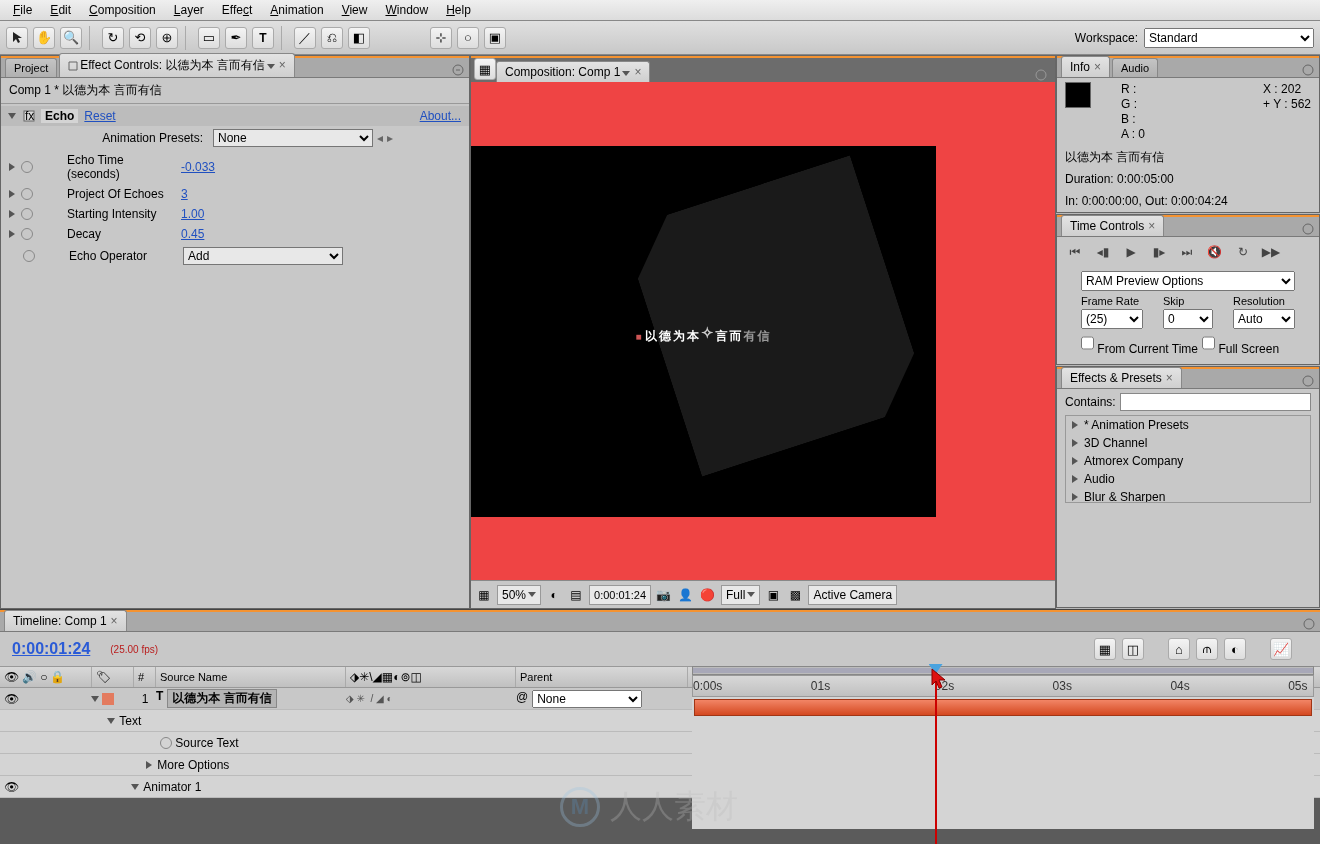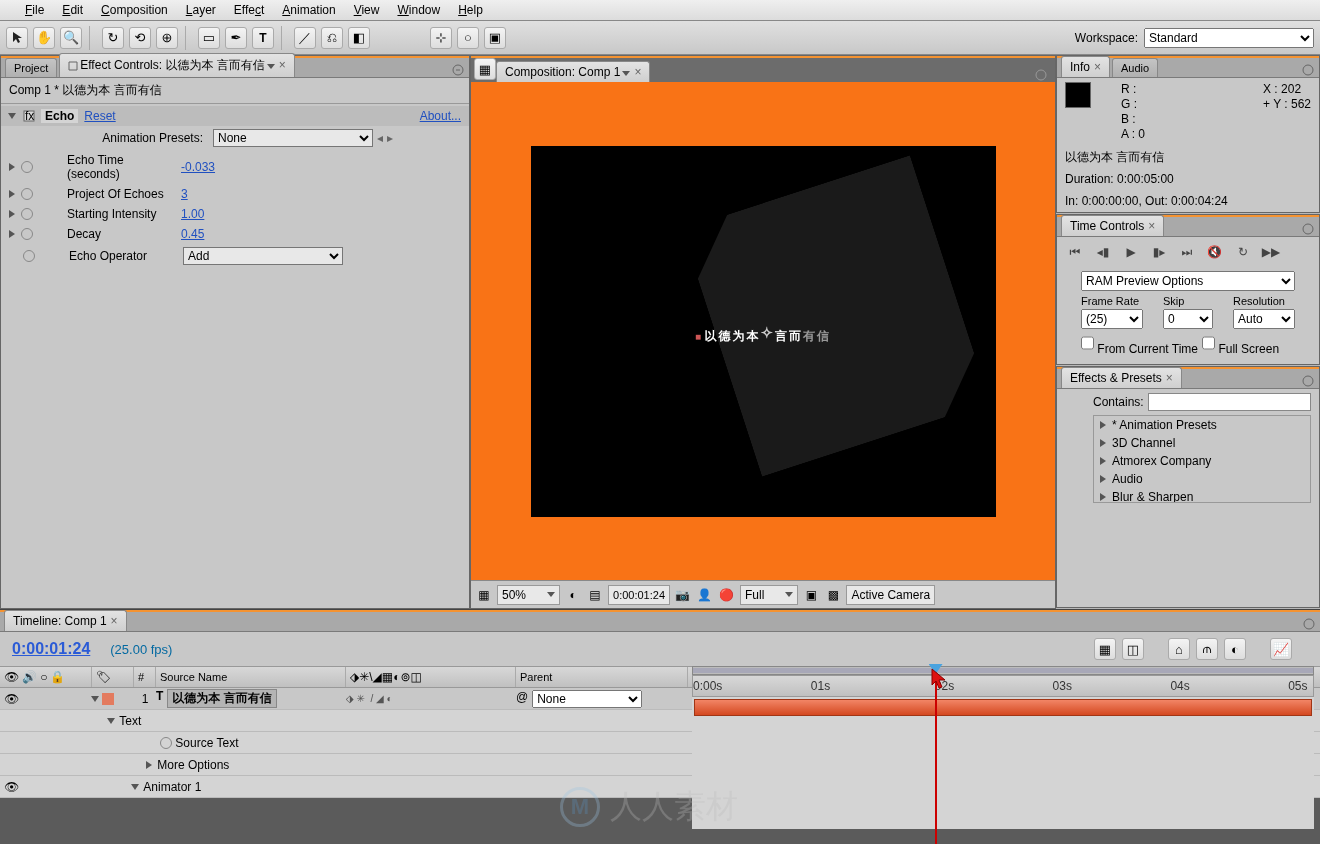--- a/index.html
+++ b/index.html
@@ -1,17 +1,17 @@
 <!DOCTYPE html>
 <html><head>
 <meta charset="utf-8">
 <style>
 * { margin:0; padding:0; box-sizing:border-box; font-family:Tahoma,Arial,sans-serif; font-size:12px; }
 body { background:#5b5b5b; width:1320px; height:844px; overflow:hidden; position:relative; }
-.menubar { background:linear-gradient(#efefef,#dcdcdc); height:21px; display:flex; align-items:center; padding:0 16px; border-bottom:1px solid #888; }
+.menubar { background:linear-gradient(#efefef,#dcdcdc); height:21px; display:flex; align-items:center; padding:0 4px; border-bottom:1px solid #888; }
 .menubar span { padding:2px 9px; cursor:default; }
 .menubar span u { text-decoration:underline; }
 .toolbar { background:linear-gradient(#e0e0e0,#c8c8c8); height:34px; display:flex; align-items:center; padding:0 6px; gap:5px; border-bottom:1px solid #888; }
 .tbtn { width:22px; height:22px; background:linear-gradient(#f4f4f4,#ddd); border:1px solid #aaa; border-radius:3px; display:flex; align-items:center; justify-content:center; font-size:13px; cursor:pointer; }
 .toolbar .sep { width:6px; height:24px; border-left:1px solid #aaa; margin:0 2px; }
 .workspace { margin-left:auto; display:flex; align-items:center; gap:6px; }
 .workspace select { width:170px; height:20px; }
 .main { display:flex; height:554px; }
 .left { width:470px; display:flex; flex-direction:column; background:#b8b8b8; border:1px solid #666; }
 .center { flex:1; background:#6c6c6c; border:1px solid #666; display:flex; flex-direction:column; }
@@ -31,50 +31,50 @@
 .fx-header .about { margin-left:auto; }
 .fx-row { display:flex; align-items:center; padding:3px 8px; gap:4px; }
 .fx-row .label { width:140px; padding-left:30px; display:flex; align-items:center; gap:4px;}
 .fx-row .ani-label { width:200px; text-align:right; padding-right:6px;}
 .fx-row .val { color:#2050c0; text-decoration:underline; cursor:text; }
 .fx-row select { width:160px; height:18px; background:#e8e8e8;}
 .tri { display:inline-block; width:0;height:0; border-top:4px solid transparent; border-bottom:4px solid transparent; border-left:6px solid #555; margin-right:2px;}
 .tri.open { transform:rotate(90deg); }
 .stopwatch { width:12px; height:12px; border:1px solid #888; border-radius:50%; position:relative; }
 .center-top { display:flex; align-items:flex-end; background:#6c6c6c; height:26px; padding:0 3px; }
-.comp-canvas { flex:1; background:#f97316; display:flex; align-items:center; justify-content:center; position:relative; }
+.comp-canvas { flex:1; background:#ef4444; display:flex; align-items:center; position:relative; }
 .canvas-inner { width:465px; height:371px; background:#000; position:relative; display:flex; align-items:center; justify-content:center; }
 .canvas-text { color:#fff; font-size:26px; font-weight:bold; letter-spacing:2px; }
 .canvas-text .ghost { opacity:0.55; }
 .bg-shape { position:absolute; width:240px; height:260px; background:#1a1a1a; transform:rotate(-18deg); right:40px; top:40px; clip-path:polygon(20% 0,100% 0,100% 80%,80% 100%,0 100%,0 20%); }
 .comp-footer { height:28px; background:#c8c8c8; display:flex; align-items:center; padding:0 4px; gap:4px; border-top:1px solid #888;}
-.comp-footer .sel { background:#e8e8e8; border:1px solid #999; padding:1px 4px; height:20px; display:flex; align-items:center; gap:19px; font-size:11px;}
+.comp-footer .sel { background:#e8e8e8; border:1px solid #999; padding:1px 4px; height:20px; display:flex; align-items:center; gap:0; font-size:11px;}
 .comp-footer .ico { width:18px; height:18px; display:flex; align-items:center; justify-content:center; font-size:12px; cursor:pointer;}
 .right .pane { border:1px solid #666; background:#c8c8c8; margin-bottom:1px; }
 .info-body { padding:4px 8px; display:flex; gap:30px; line-height:15px; }
 .swatch { width:26px; height:26px; background:#000; border:1px solid #666; }
 .info-row { padding:3px 8px; line-height:16px; }
 .tc-buttons { display:flex; gap:8px; padding:6px 8px; }
 .tc-btn { width:20px; height:18px; display:flex; align-items:center; justify-content:center; font-size:12px; color:#444; cursor:pointer;}
 .tc-body { padding:4px 24px; }
 .tc-body select, .tc-body input { height:20px; }
 .tc-grid { display:flex; gap:20px; margin-top:4px; }
 .tc-grid > div { flex:1; }
 .tc-grid label { display:block; font-size:11px; margin-bottom:2px;}
 .tc-check { display:flex; gap:4px; padding:4px 0; font-size:11px; }
-.ep-body { padding:4px 8px;margin-left:28px; }
+.ep-body { padding:4px 8px; }
 .ep-search { display:flex; align-items:center; gap:4px; margin-bottom:4px;}
 .ep-search input { flex:1; height:18px; background:#fff; border:1px solid #888; }
 .ep-list { background:#c8c8c8; border:1px solid #999; max-height:88px; overflow-y:scroll; }
 .ep-item { padding:2px 6px; display:flex; align-items:center; gap:4px; }
 .timeline { border-top:1px solid #444; background:#c8c8c8; position:relative; }
 .timeline .panel-tabs { border-top:2px solid #f59331;justify-content:center; }
 .tl-header { height:34px; display:flex; align-items:center; padding:0 12px; gap:20px; }
 .tl-header .time { color:#2b5bd6; font-size:16px; font-weight:bold; text-decoration:underline;}
-.tl-header .fps { color:#0369a1; font-size:13px; }
+.tl-header .fps { color:#b91c1c; font-size:10px; }
 .tl-header .tools { margin-left:auto; display:flex; gap:6px; margin-right:16px;}
 .tl-cols { height:22px; background:linear-gradient(#d8d8d8,#c0c0c0); display:flex; border-top:1px solid #999; border-bottom:1px solid #999; }
 .tl-cols > div { border-right:1px solid #aaa; padding:3px 4px; font-size:11px; display:flex; align-items:center; gap:3px; }
 .tl-rows { background:#d4d4d4; }
 .tl-row { height:22px; display:flex; align-items:center; border-bottom:1px solid #bbb; }
 .tl-row.sel { background:#c8c8c8; }
 .tl-track { position:absolute; top:56px; left:692px; right:6px; }
 .ruler { height:22px; background:linear-gradient(#d8d8d8,#c0c0c0); border:1px solid #999; position:relative; font-size:10px;}
 .ruler span { position:absolute; top:3px; color:#333; }
 .workarea { height:9px; background:#bcbcbc; border:1px solid #888; position:relative; }

